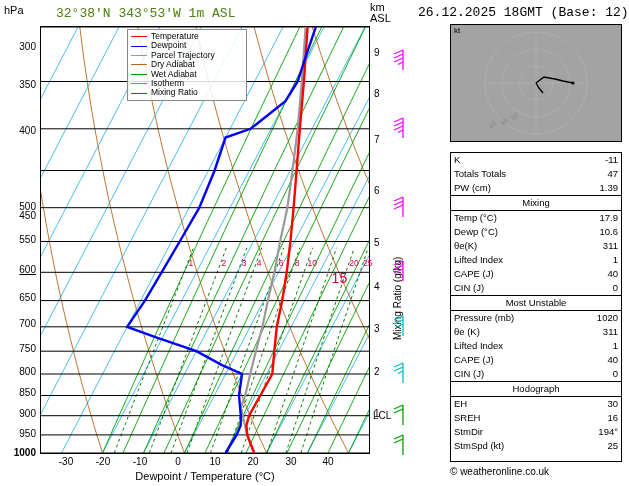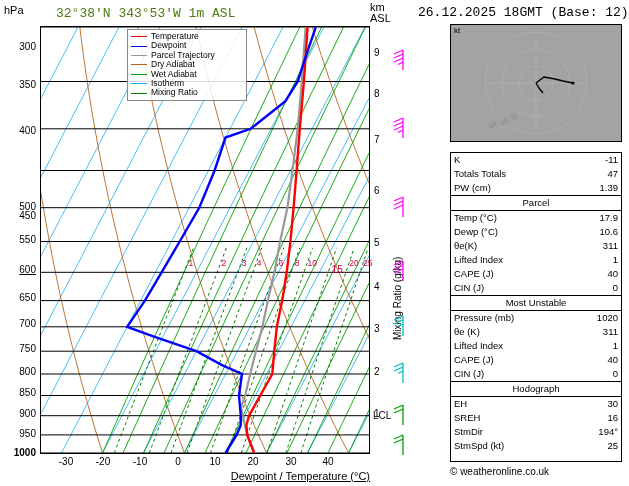--- a/index.html
+++ b/index.html
@@ -11,21 +11,21 @@
   #title{left:56px;top:6px;font-size:13px;color:#4d7c0f;font-family:"Liberation Mono",monospace;}
   #km-label{left:370px;top:2px;font-size:11px;color:#000;line-height:11px;text-align:left;}
   #plot{left:40px;top:26px;width:330px;height:428px;border:1px solid #000;box-sizing:border-box;background:#fff;overflow:hidden;}
   #plot svg{display:block;}
   #legend{left:127px;top:29px;width:120px;background:rgba(255,255,255,0.85);border:1px solid #888;padding:2px 3px;box-sizing:border-box;}
   #legend div{font-size:8.5px;line-height:9.4px;color:#000;white-space:nowrap;display:flex;align-items:center;}
   #legend i{display:inline-block;width:16px;height:0;border-top-width:1.6px;border-top-style:solid;margin-right:4px;}
   .ylab{font-size:10px;color:#000;text-align:right;width:34px;font-family:"Liberation Sans",sans-serif;}
   .xlab{font-size:10px;color:#000;text-align:center;width:30px;}
   .kmlab{font-size:10px;color:#000;}
-  #xaxis-title{left:40px;top:470px;width:330px;text-align:right;font-size:11px;color:#000;text-decoration:underline;}
+  #xaxis-title{left:40px;top:470px;width:330px;text-align:center;font-size:11px;color:#000;}
   #mixlabel{left:381px;top:255px;font-size:9.5px;color:#ff00ff;transform:rotate(-90deg);transform-origin:left top;white-space:nowrap;}
   #mixing-ratio-rot{left:392px;top:340px;font-size:10px;color:#000;transform:rotate(-90deg);transform-origin:left top;white-space:nowrap;}
   #lcl{left:373px;top:410px;font-size:10px;color:#000;}
   
   #rtitle{left:418px;top:5px;font-size:13px;color:#000;font-family:"Liberation Mono",monospace;}
   #hodo{left:450px;top:24px;width:172px;height:118px;border:1px solid #000;box-sizing:border-box;background:#a3a3a3;}
   #hodo .kt{position:absolute;left:3px;top:1px;font-size:8px;color:#000;}
   #tablebox{left:450px;top:152px;width:172px;height:310px;border:1px solid #000;box-sizing:border-box;background:#fff;font-size:9.5px;color:#000;}
   #tablebox table{border-collapse:collapse;width:100%;}
   #tablebox td{padding:0 3px;font-size:9.5px;line-height:14px;white-space:nowrap;}
@@ -191,21 +191,21 @@
 
   <div class="abs" id="mixlabel"></div>
   <div class="abs" id="mix-nums" style="left:40px;top:258px;width:330px;height:14px;">
       <div style="position: absolute; left: 148.478px; top: 0px; font-size: 8.5px; color: rgb(204, 0, 68);">1</div>
       <div style="position: absolute; left: 181.44px; top: 0px; font-size: 8.5px; color: rgb(204, 0, 68);">2</div>
       <div style="position: absolute; left: 201.831px; top: 0px; font-size: 8.5px; color: rgb(204, 0, 68);">3</div>
       <div style="position: absolute; left: 216.822px; top: 0px; font-size: 8.5px; color: rgb(204, 0, 68);">4</div>
       <div style="position: absolute; left: 238.718px; top: 0px; font-size: 8.5px; color: rgb(204, 0, 68);">6</div>
       <div style="position: absolute; left: 254.81px; top: 0px; font-size: 8.5px; color: rgb(204, 0, 68);">8</div>
       <div style="position: absolute; left: 267.615px; top: 0px; font-size: 8.5px; color: rgb(204, 0, 68);">10</div>
-      <div style="position: absolute; left: 291.604px; top: 6px; font-size: 10px; color: rgb(204, 0, 68);">15</div>
+      <div style="position: absolute; left: 291.604px; top: 12px; font-size: 14px; color: rgb(204, 0, 68);">15</div>
       <div style="position: absolute; left: 309.179px; top: 0px; font-size: 8.5px; color: rgb(204, 0, 68);">20</div>
       <div style="position: absolute; left: 323.113px; top: 0px; font-size: 8.5px; color: rgb(204, 0, 68);">25</div>
     </div>
 
   <div class="abs" id="barbs" style="left:392px;top:26px;width:23px;height:428px;">
       <svg width="22" height="26" style="position: absolute; left: 0px; top: 405.852px;">
         <g stroke="#00a000" stroke-width="1.3" fill="#00a000">
           <line x1="11" y1="23" x2="11" y2="3"></line>
           <line x1="11" y1="3" x2="2" y2="7"></line>
           <line x1="11" y1="7" x2="2" y2="11"></line>
@@ -332,21 +332,21 @@
         </tr>
         <tr>
           <td>Totals Totals</td>
           <td class="v">47</td>
         </tr>
         <tr>
           <td>PW (cm)</td>
           <td class="v">1.39</td>
         </tr>
         <tr class="sec">
-          <td colspan="2">Parcel</td>
+          <td colspan="2">Mixing</td>
         </tr>
         <tr>
           <td>Temp (°C)</td>
           <td class="v">17.9</td>
         </tr>
         <tr>
           <td>Dewp (°C)</td>
           <td class="v">10.6</td>
         </tr>
         <tr>

